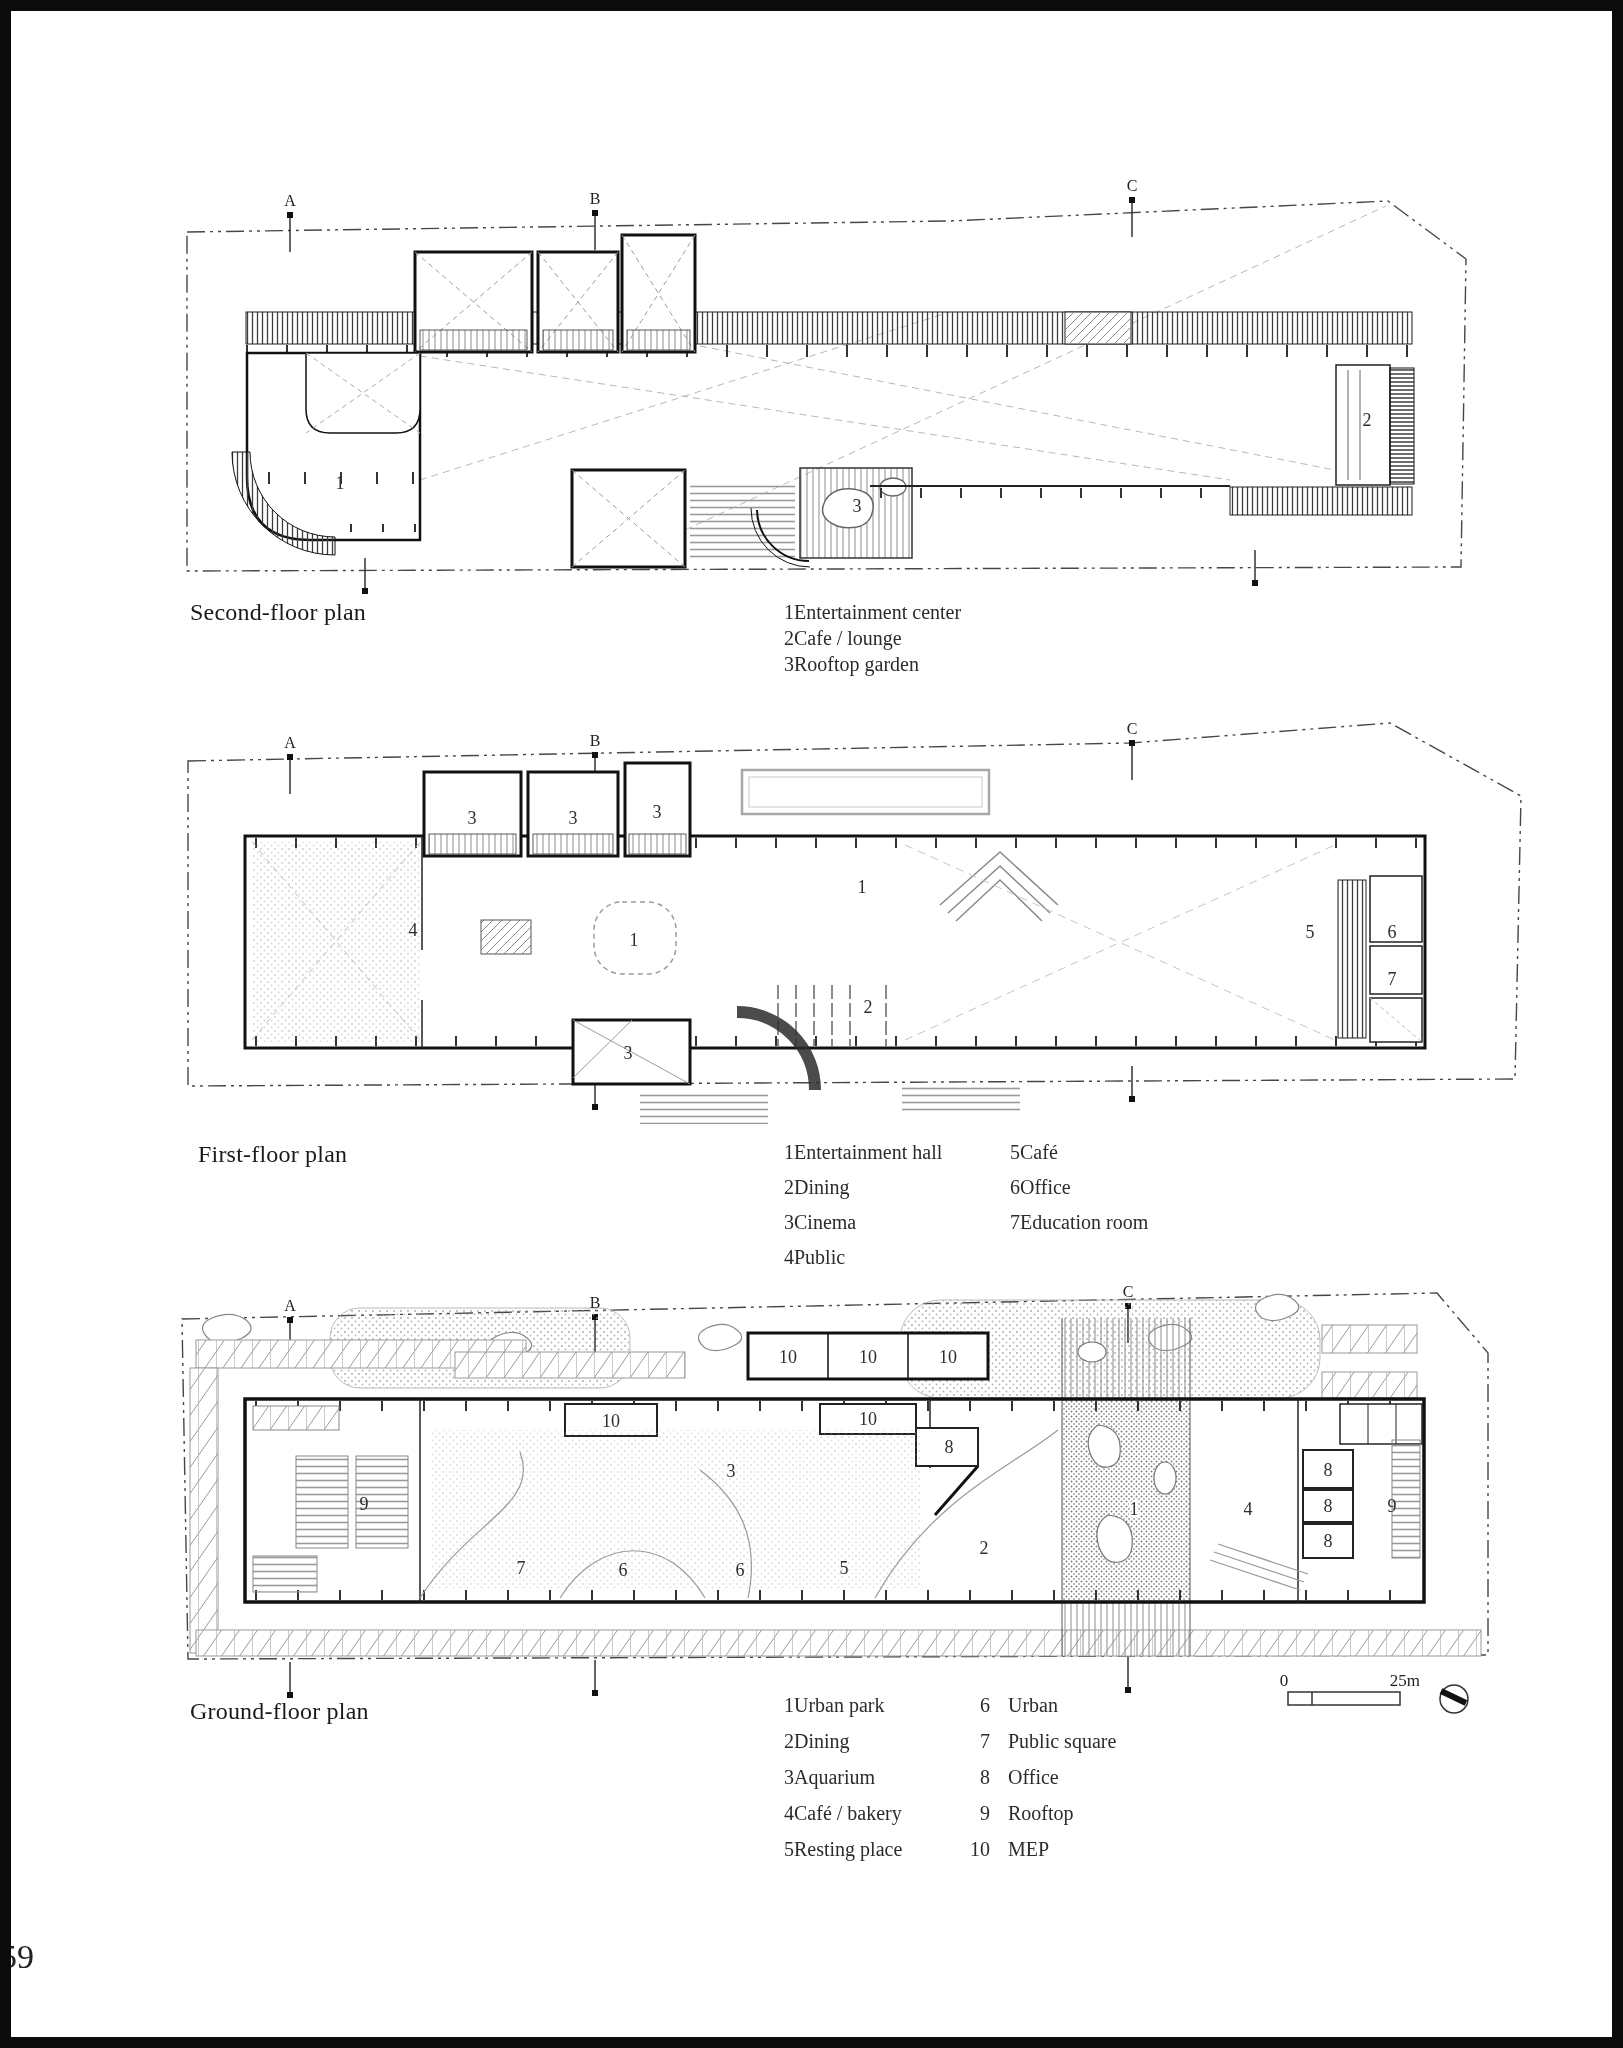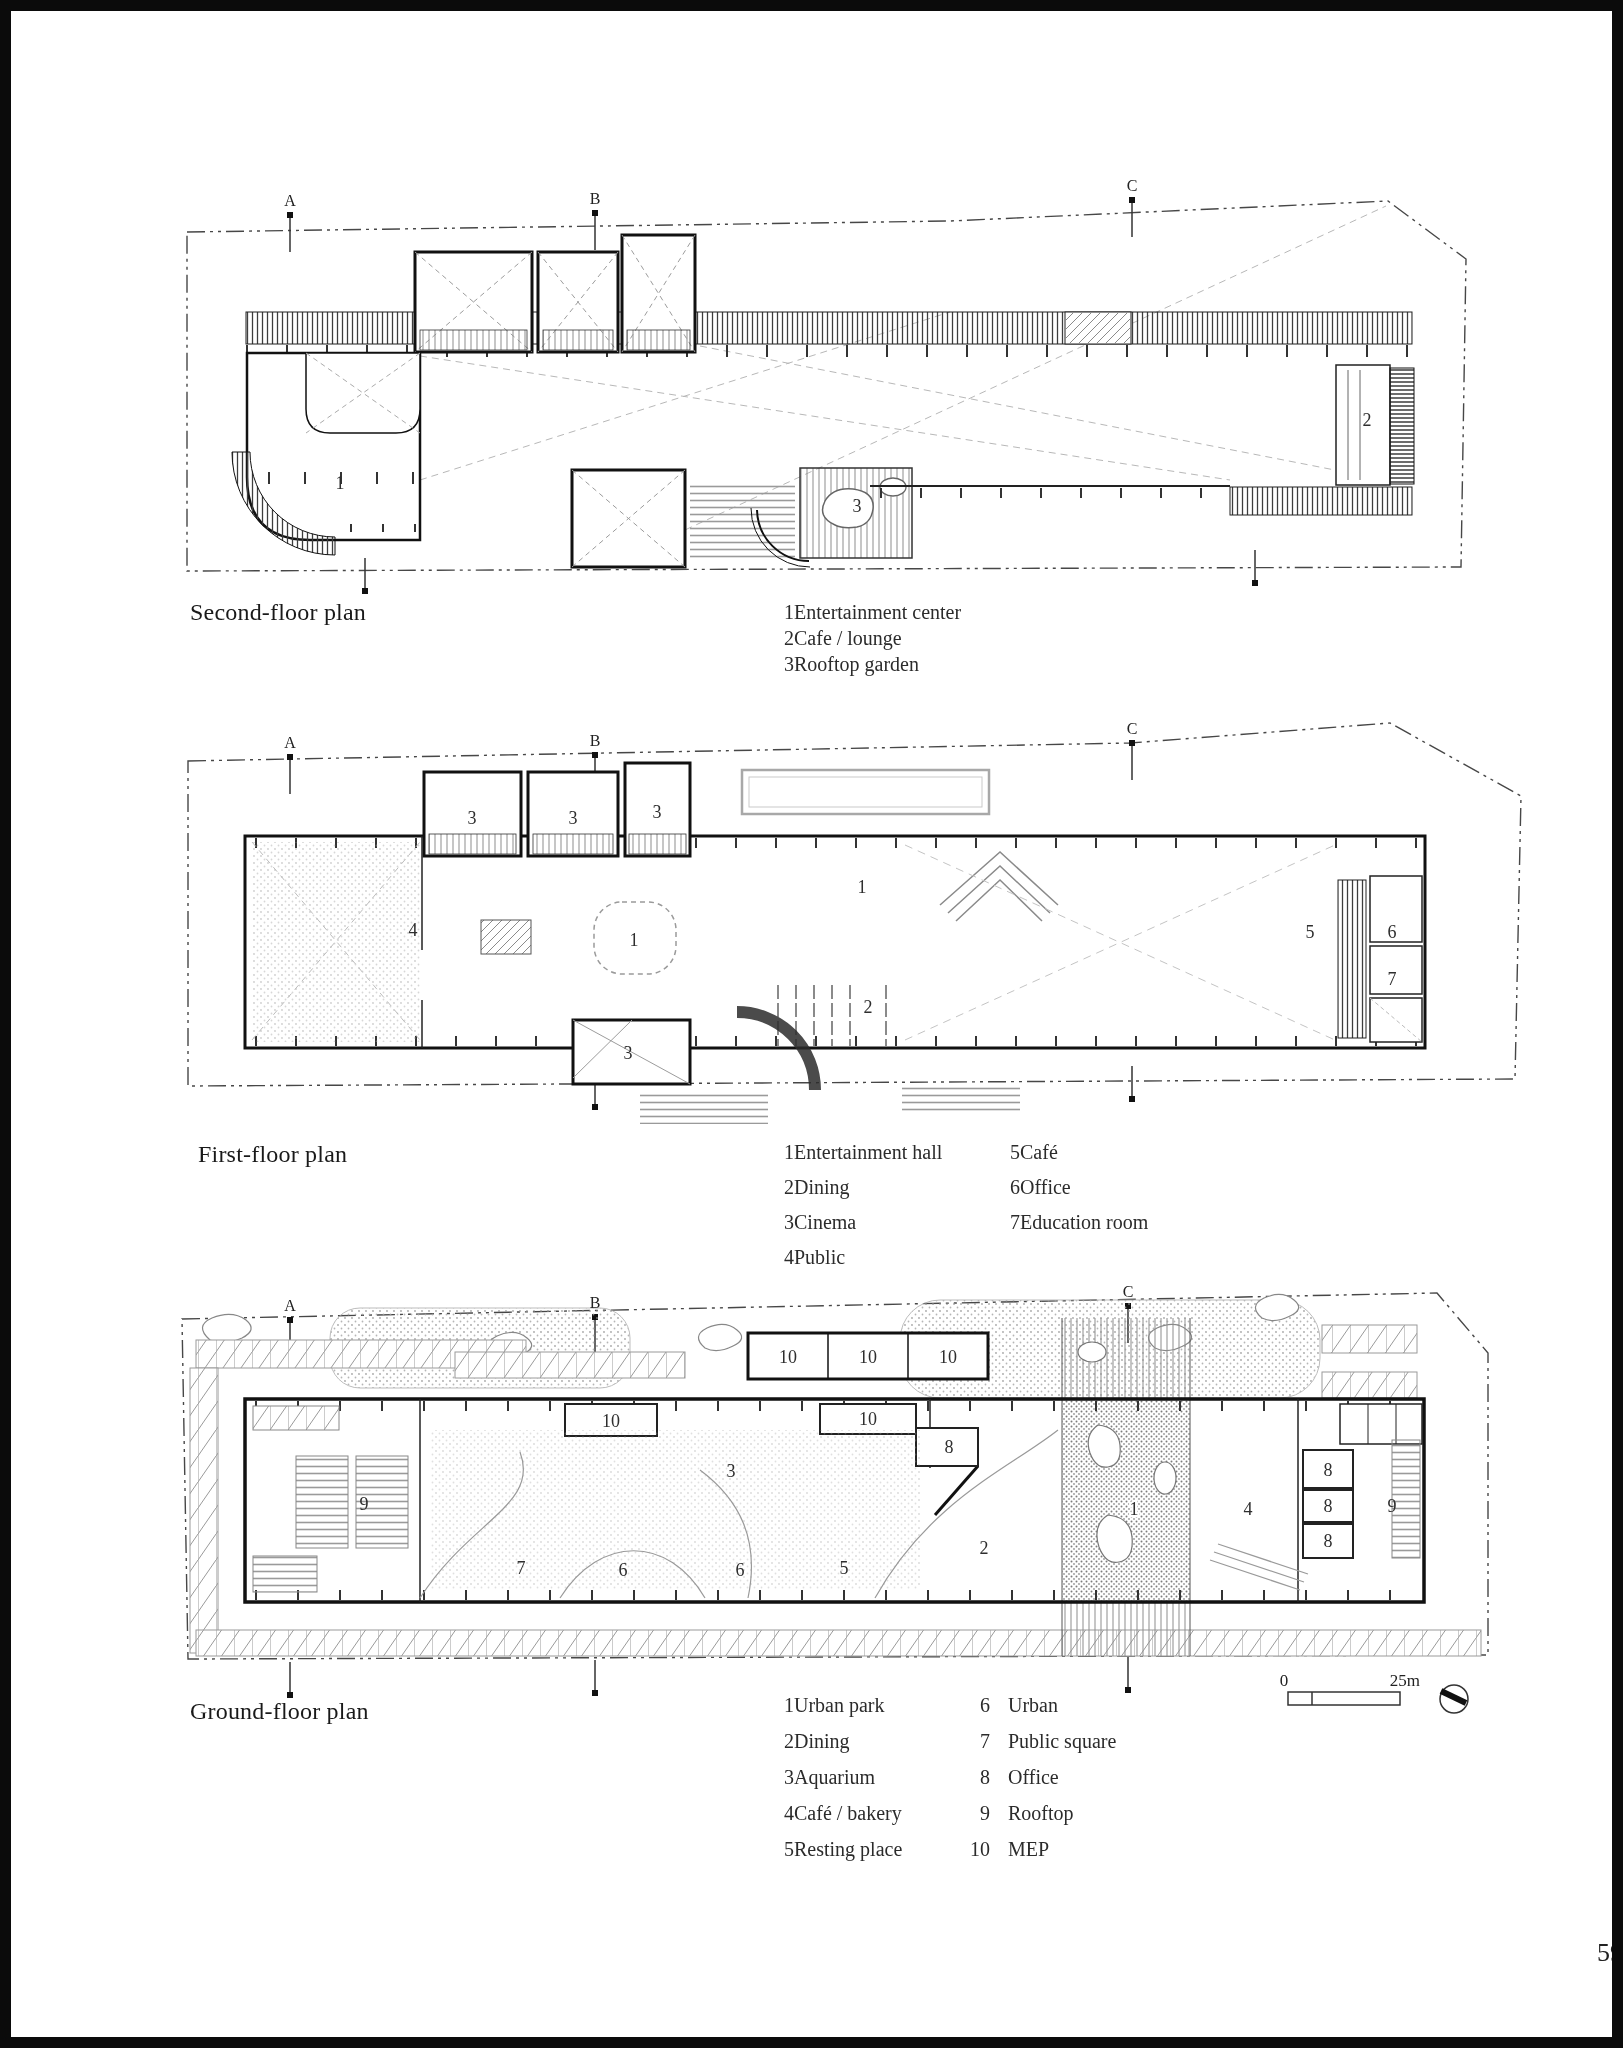--- a/index.html
+++ b/index.html
@@ -16,21 +16,21 @@
   .room-label.halo{paint-order:stroke;stroke:#ffffff;stroke-width:4px;}
   .sb-label{font-family:"Liberation Serif","DejaVu Serif",serif;font-size:17px;fill:#222;}
 
   
   .plan-title{position:absolute;font-size:24px;letter-spacing:.2px;color:#191919;z-index:10;}
   .legend{position:absolute;z-index:10;font-size:20px;color:#2b2b2b;}
   .legend .lrow{display:flex;align-items:baseline;height:var(--rh,27px);}
   .legend .lnum{display:inline-block;width:28px;text-align:right;flex:0 0 28px;}
   .legend .llab{white-space:nowrap;}
   .legend.tight .llab{margin-left:18px;}
-  .pageno{position:absolute;left:0;right:0;text-align:right;font-size:26px;color:#222;z-index:10;}
+  .pageno{position:absolute;left:0;right:0;text-align:left;font-size:34px;color:#222;z-index:10;}
 </style>
 </head>
 <body>
 
 <div class="page">
 
   <svg class="plansheet" width="1623" height="2048" viewBox="0 0 1623 2048">
     <defs>
       <pattern id="pvd" width="5" height="8" patternUnits="userSpaceOnUse">
         <line x1="2.5" y1="0" x2="2.5" y2="8" stroke="#3d3d3d" stroke-width="1.3"></line>

